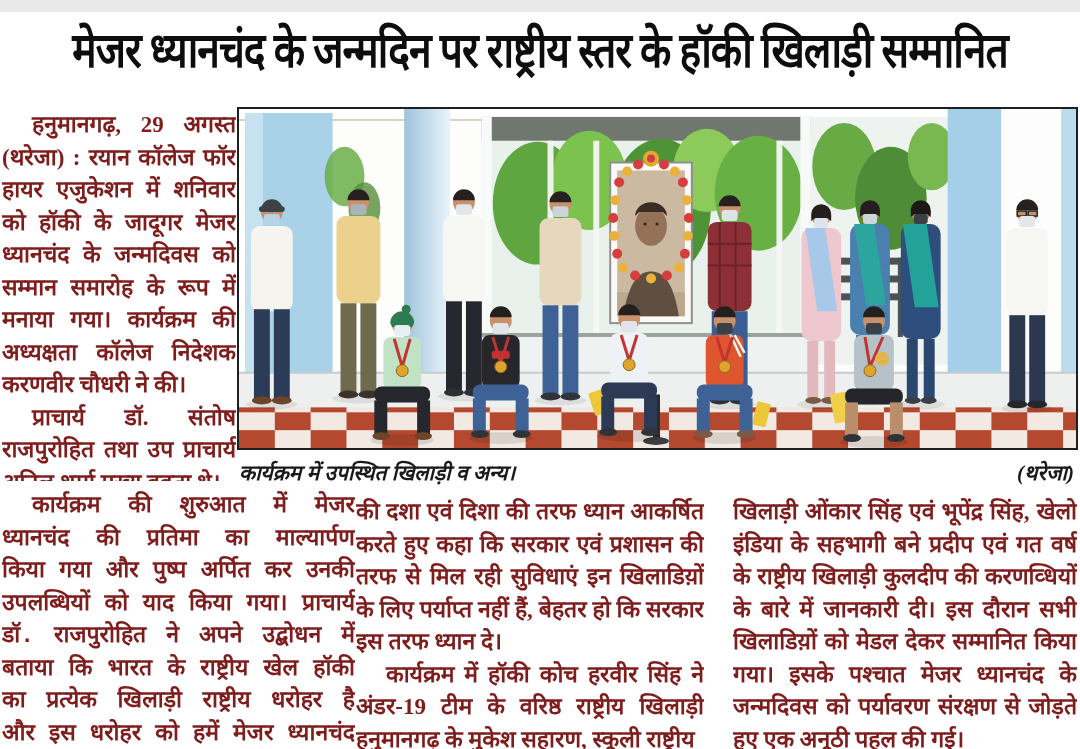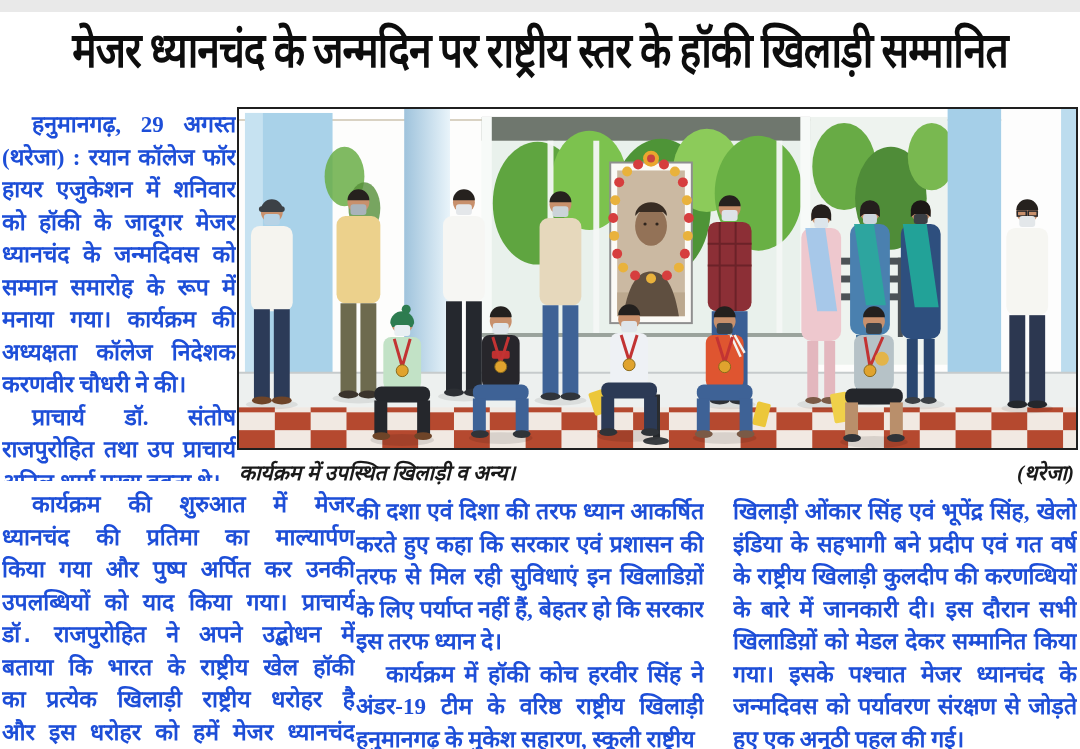--- a/index.html
+++ b/index.html
@@ -18,21 +18,21 @@
     position:absolute;left:237px;top:95px;width:841px;height:343px;margin:0;
     border:2px solid #1f1f1f;box-sizing:border-box;background:#f2f5f6;
   }
   .photo-figure svg{display:block;width:100%;height:100%;}
   .caption-row{
     position:absolute;left:239px;top:446px;width:835px;
     display:flex;justify-content:space-between;align-items:baseline;
     font-size:21px;font-weight:700;font-style:italic;color:#1a1a1a;
   }
   .bodycol{position:absolute;overflow:hidden;text-align:justify;}
-  .bodycol p{margin:0;font-size:23px;line-height:32.5px;font-weight:600;color:#1d4ed8;}
+  .bodycol p{margin:0;font-size:23px;line-height:32.5px;font-weight:600;color:#7f1d1d;}
   .bodycol p.indent{text-indent:30px;}
   .colA{left:2px;top:97px;width:234px;height:372px;}
   .colB{left:2px;top:478px;width:353px;height:271px;font-family:Liberation Mono, monospace;}
   .colC{left:356px;top:484px;width:348px;height:265px;}
   .colD{left:733px;top:484px;width:344px;height:265px;}
 </style>
 </head>
 <body>
 
 <div class="page">

